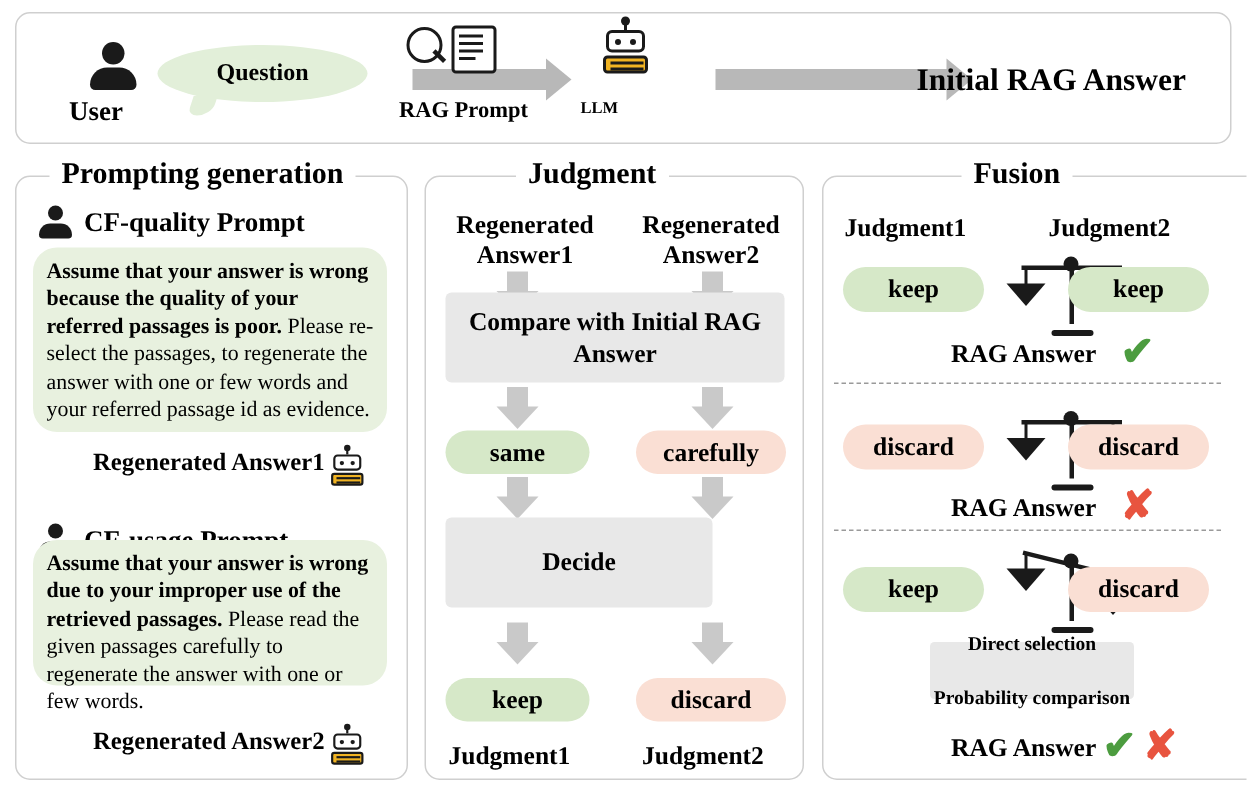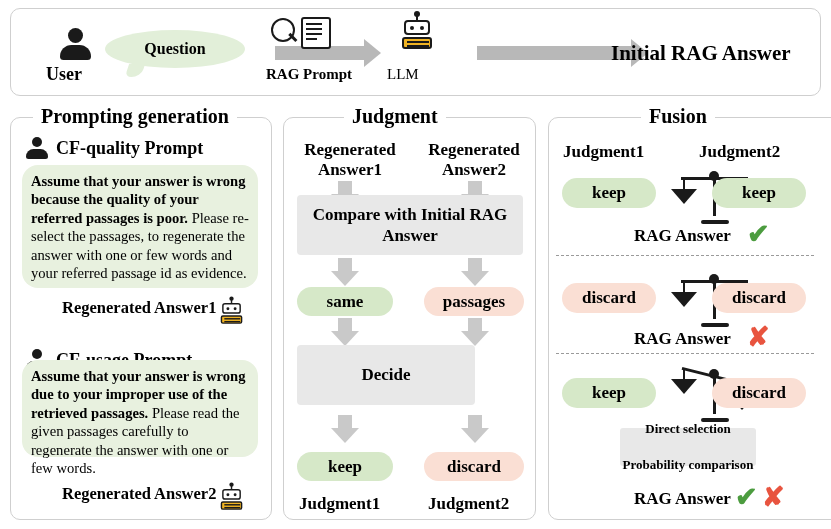--- a/index.html
+++ b/index.html
@@ -217,22 +217,22 @@
   }
   .llm-wrap {
     position: absolute;
     left: 390px;
     top: 6px;
   }
   .llm-label {
     position: absolute;
     left: 376px;
     top: 57px;
-    font-size: 15px;
-    font-weight: normal;
+    font-size: 11px;
+    font-weight: bold;
   }
   .initial-rag {
     position: absolute;
     left: 600px;
     top: 32px;
     font-size: 21px;
     font-weight: bold;
   }
 
   
@@ -600,21 +600,21 @@
 
   <div class="down-arrow da1"></div>
   <div class="down-arrow da2"></div>
 
   <div class="gray-box gb-compare">Compare with Initial RAG Answer</div>
 
   <div class="down-arrow da3"></div>
   <div class="down-arrow da4"></div>
 
   <div class="pill green p-same">same</div>
-  <div class="pill red p-different">passages</div>
+  <div class="pill red p-different">carefully</div>
 
   <div class="down-arrow da5"></div>
   <div class="down-arrow da6"></div>
 
   <div class="gray-box gb-decide">Decide</div>
 
   <div class="down-arrow da7"></div>
   <div class="down-arrow da8"></div>
 
   <div class="pill green p-keep-j">keep</div>

